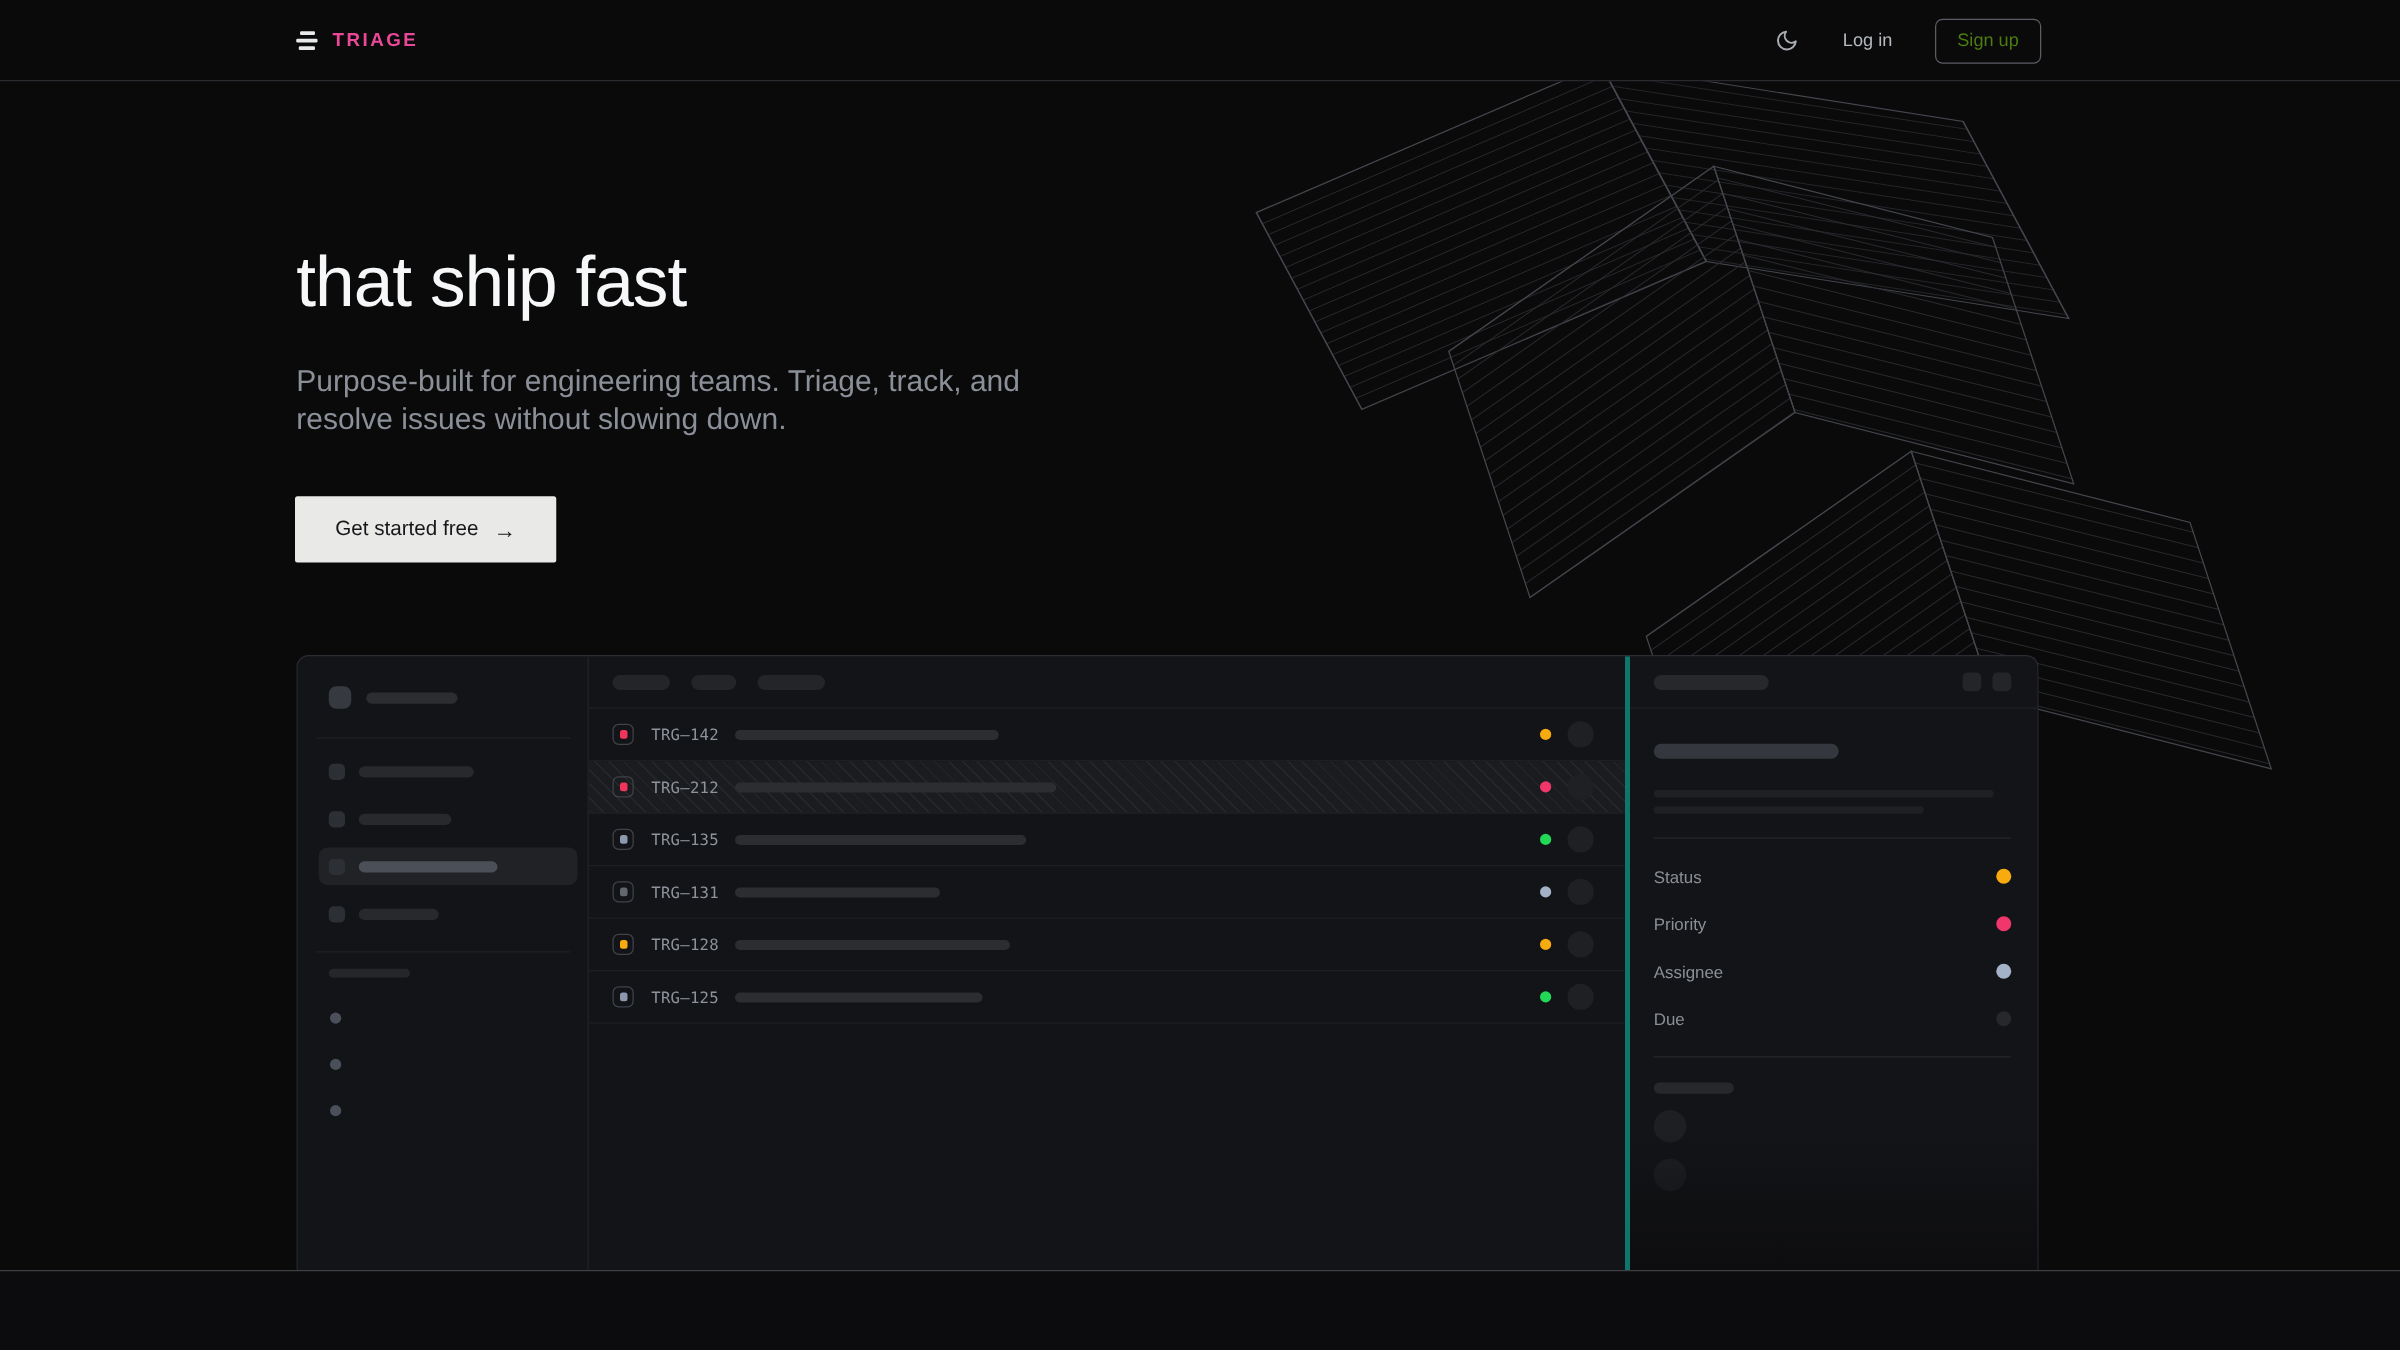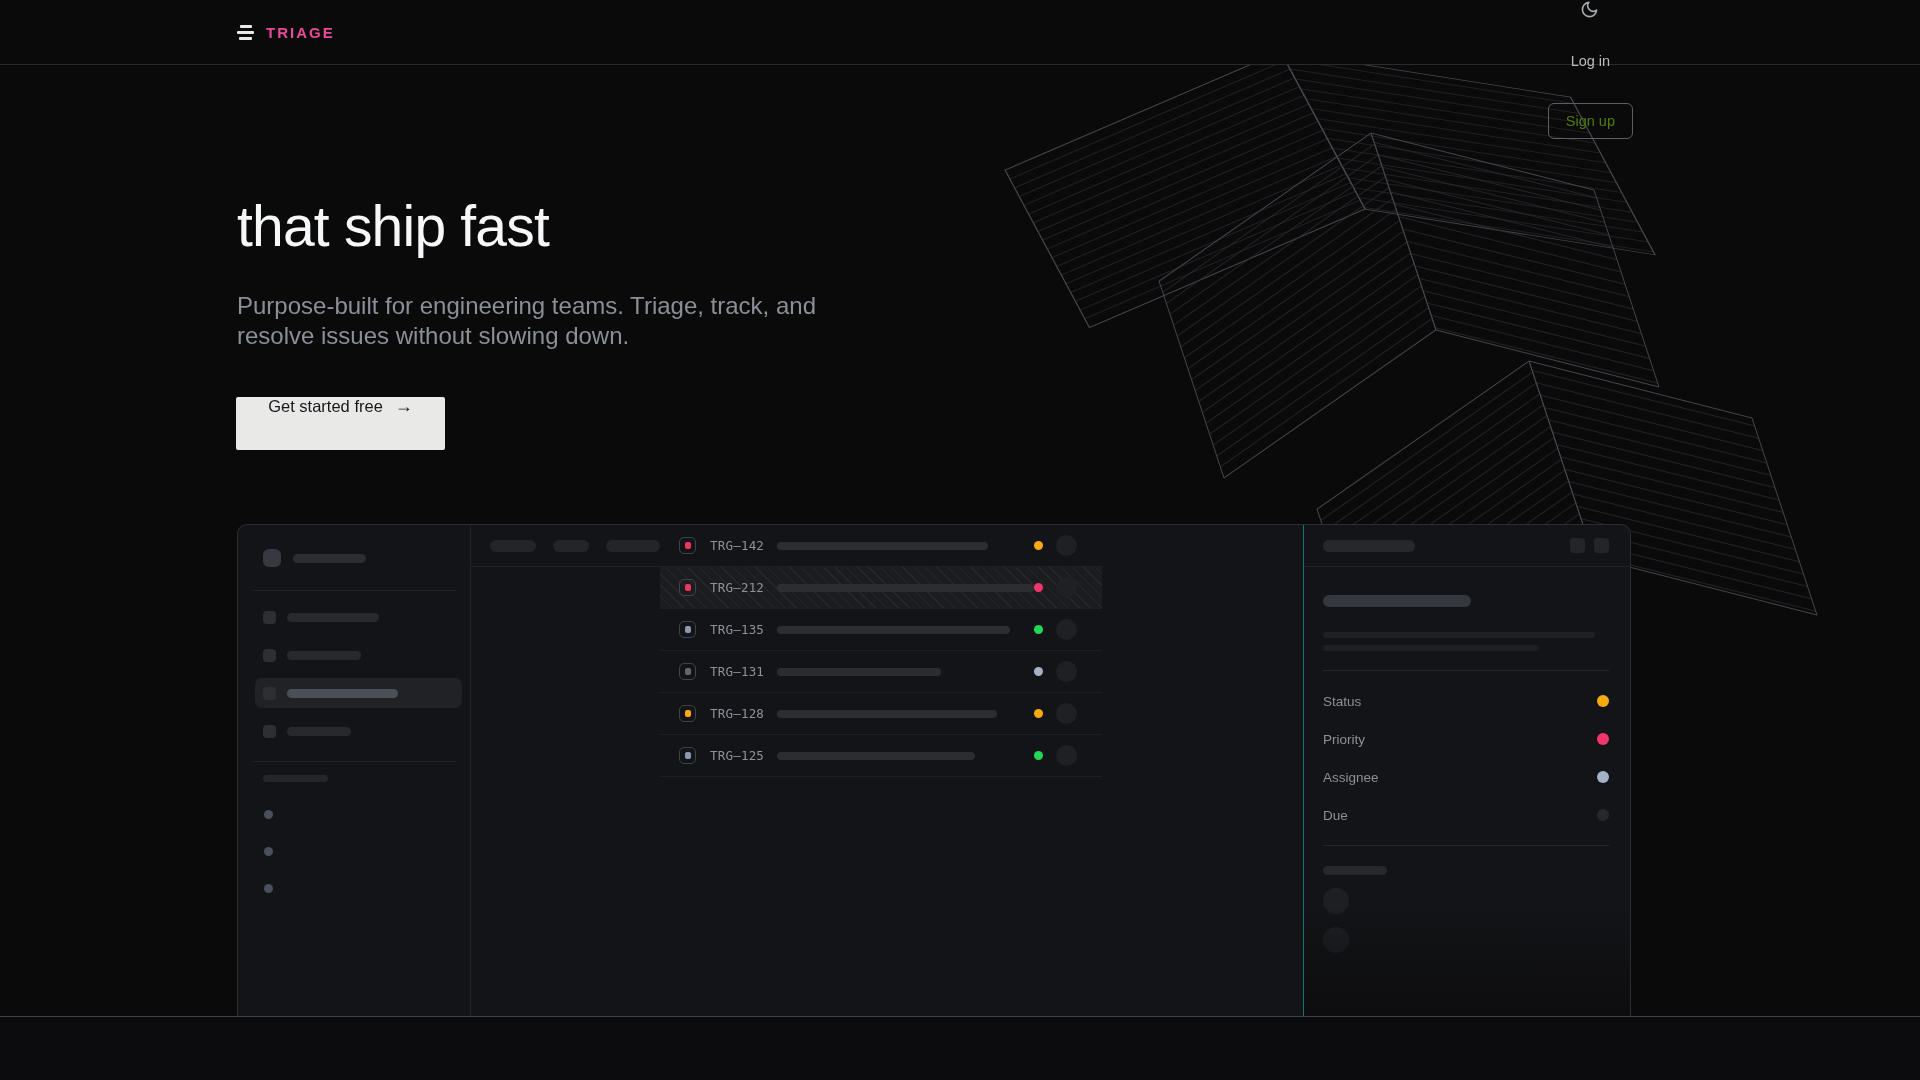--- a/index.html
+++ b/index.html
@@ -15,21 +15,21 @@
     border-bottom:1px solid #292a2e; display:flex; align-items:center;
     justify-content:space-between; padding:0 237px 0 237px; z-index:5;
   }
   .brand { display:flex; align-items:center; gap:11px; }
   .brand-icon { display:flex; flex-direction:column; gap:3px; width:18px; }
   .brand-icon span { height:3px; border-radius:1px; background:#e8e9ea; }
   .brand-icon span:nth-child(1){ width:12px; margin-left:3px; }
   .brand-icon span:nth-child(2){ width:17px; }
   .brand-icon span:nth-child(3){ width:13px; margin-left:2px; }
   .brand-name { color:#ec4899; font-size:15px; font-weight:bold; letter-spacing:2px; }
-  .nav-right { display:flex; align-items:center; gap:34px; position:absolute; right:287px; top:0; height:65px;flex-direction:column; }
+  .nav-right { display:flex; align-items:center; gap:34px; position:absolute; right:287px; top:0; height:65px; }
   .theme-btn { width:20px; height:20px; cursor:pointer; display:flex; align-items:center; }
   .login-link { color:#b6bac0; font-size:14.5px; cursor:pointer; }
   .signup-btn {
     border:1px solid #5b5e64; border-radius:6px; background:transparent;
     color:#4d7c0f; font-size:14.5px; padding:9px 17px; cursor:pointer;
     font-family:inherit;
   }
 
   
   .decor-wrap { position:absolute; left:0; top:65px; width:1920px; height:951px; overflow:hidden; z-index:0; }
@@ -40,21 +40,21 @@
     color:#f6f7f8; font-size:57px; line-height:64px; font-weight:500; letter-spacing:-0.8px;
   }
   .hero-sub {
     position:absolute; left:237px; top:291px; z-index:2;
     color:#8a8f98; font-size:24px; line-height:30px; font-weight:400;
   }
   .cta-btn {
     position:absolute; left:236px; top:397px; z-index:2;
     width:209px; height:53px; background:#e9e9e8; border:none; border-radius:2px;
     color:#17181a; font-size:16.5px; font-weight:500; cursor:pointer;
-    display:flex; align-items:flex-start; justify-content:center; gap:12px;
+    display:flex; align-items:center; justify-content:center; gap:12px;
     font-family:inherit;
   }
   .cta-arrow { font-size:18px; line-height:1; }
 
   
   .card {
     position:absolute; left:237px; top:524px; width:1394px; height:492px;
     background:#131417; border:1px solid #2b2d32; border-bottom:none;
     border-radius:10px 10px 0 0; display:flex; overflow:hidden; z-index:2;
   }
@@ -69,21 +69,21 @@
   .sb-nav { margin:11px 8px 0 17px; }
   .sb-item { display:flex; align-items:center; gap:11px; height:30px; padding:0 8px; border-radius:7px; margin-bottom:8px; }
   .sb-item-icon { width:13px; height:13px; border-radius:4px; background:#2c2f34; flex-shrink:0; }
   .sb-item-pill { height:9px; border-radius:5px; background:#27292d; }
   .sb-item.active { background:#202226; }
   .sb-item.active .sb-item-pill { background:#4b5058; }
   .sb-sec-pill { width:65px; height:7px; border-radius:4px; background:#24262a; margin:13px 0 0 25px; }
   .sb-dot { width:9px; height:9px; border-radius:50%; background:#4a505a; margin:28px 0 0 26px; }
 
   
-  .list { flex:1; border-right:1px solid #0f766e; display:flex; flex-direction:row; min-width:0; }
+  .list { flex:1; border-right:4px solid #0f766e; display:flex; flex-direction:column; min-width:0; }
   .list-header { height:42px; border-bottom:1px solid #1f2124; display:flex; align-items:center; gap:17px; padding-left:19px; flex-shrink:0; }
   .lh-pill { height:12px; border-radius:6px; background:#232528; }
   .row { height:42px; border-bottom:1px solid #1d1f23; display:flex; align-items:center; padding:0 25px 0 19px; }
   .row.selected {
     background-color:#1b1c1f;
     background-image:repeating-linear-gradient(45deg, rgba(255,255,255,0.05) 0px, rgba(255,255,255,0.05) 1px, transparent 1px, transparent 8px);
   }
   .row-icon { width:17px; height:17px; border:1px solid #3f434a; border-radius:5px; display:flex; align-items:center; justify-content:center; flex-shrink:0; }
   .row-icon-dot { width:6px; height:7px; border-radius:2px; }
   .row-id { margin-left:14px; width:56px; font-family:"DejaVu Sans Mono","Liberation Mono",monospace; font-size:12.5px; color:#8d939b; letter-spacing:0.2px; flex-shrink:0; }

